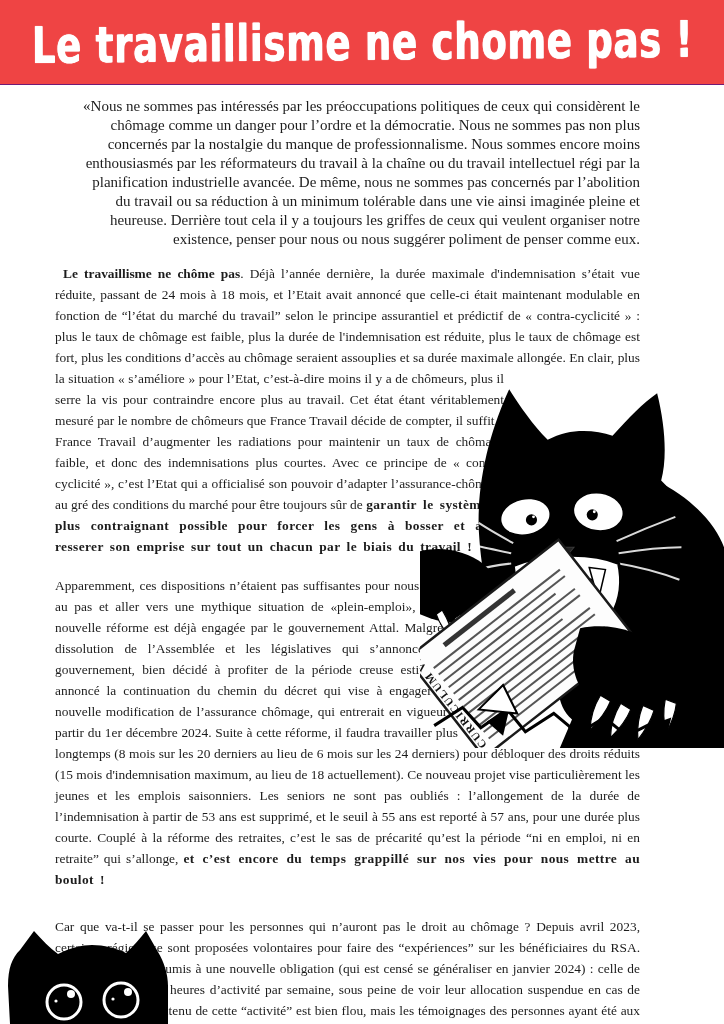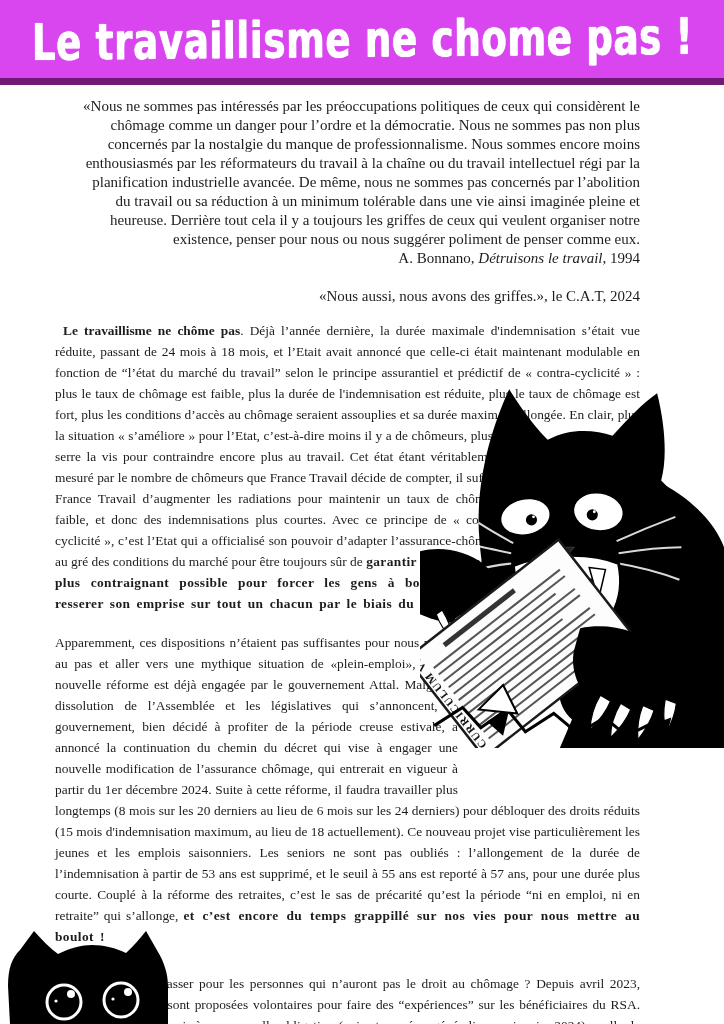--- a/index.html
+++ b/index.html
@@ -8,22 +8,22 @@
     width:724px;height:1024px;
     background:#fff;
     overflow:hidden;
     font-family:"Liberation Serif", serif;
     color:#1c1c1c;
     margin:0 auto;
   }
   
   .banner{
     position:absolute;left:0;top:0;width:724px;height:85px;
-    background:#d946ef;
-    border-bottom:7px solid #701a75;
+    background:#ef4444;
+    border-bottom:1px solid #701a75;
     display:flex;align-items:center;justify-content:center;
     box-sizing:border-box;
   }
   .banner h1{
     margin:0;
     color:#fff;
     font-family:"DejaVu Sans", sans-serif;
     font-weight:800;
     font-size:45px;
     letter-spacing:1px;
@@ -68,22 +68,20 @@
 <div class="page">
 
   <header class="banner">
     <h1>Le travaillisme ne chome pas !</h1>
   </header>
 
   <div style="height:85px"></div>
 
   <section class="quote-block">
     <p>«Nous ne sommes pas intéressés par les préoccupations politiques de ceux qui considèrent le chômage comme un danger pour l’ordre et la démocratie. Nous ne sommes pas non plus concernés par la nostalgie du manque de professionnalisme. Nous sommes encore moins enthousiasmés par les réformateurs du travail à la chaîne ou du travail intellectuel régi par la planification industrielle avancée. De même, nous ne sommes pas concernés par l’abolition du travail ou sa réduction à un minimum tolérable dans une vie ainsi imaginée pleine et heureuse. Derrière tout cela il y a toujours les griffes de ceux qui veulent organiser notre existence, penser pour nous ou nous suggérer poliment de penser comme eux.</p>
-    <p><span>A. Bonnano, </span><i>Détruisons le travail</i><span>, 1994</span></p>
-    <p class="cat-quote">«Nous aussi, nous avons des griffes.», le C.A.T, 2024</p>
   </section>
 
   <main class="article">
     <div class="sp-r0"></div>
     <div class="fl-a"></div>
     <div class="fl-b"></div>
     <div class="sp-l0"></div>
 
     <p class="p1"><b>Le travaillisme ne chôme pas</b><span>. Déjà l’année dernière, la durée maximale d'indemnisation s’était vue réduite, passant de 24 mois à 18 mois, et l’Etait avait annoncé que celle-ci était maintenant modulable en fonction de “l’état du marché du travail” selon le principe assurantiel et prédictif de « contra-cyclicité » : plus le taux de chômage est faible, plus la durée de l'indemnisation est réduite, plus le taux de chômage est fort, plus les conditions d’accès au chômage seraient assouplies et sa durée maximale allongée. En clair, plus la situation « s’améliore » pour l’Etat, c’est-à-dire moins il y a de chômeurs, plus il serre la vis pour contraindre encore plus au travail. Cet état étant véritablement mesuré par le nombre de chômeurs que France Travail décide de compter, il suffit à France Travail d’augmenter les radiations pour maintenir un taux de chômage faible, et donc des indemnisations plus courtes. Avec ce principe de « contra-cyclicité », c’est l’Etat qui a officialisé son pouvoir d’adapter l’assurance-chômage au gré des conditions du marché pour être toujours sûr de </span><b class="shout">garantir le système le plus contraignant possible pour forcer les gens à bosser et ainsi resserer son emprise sur tout un chacun par le biais du travail !</b></p>
 

